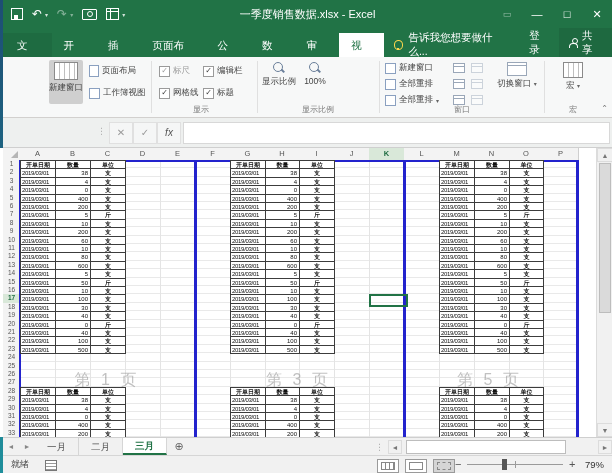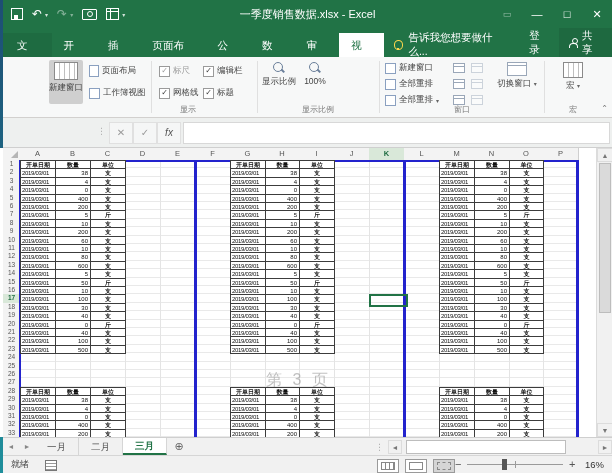--- a/index.html
+++ b/index.html
@@ -192,21 +192,21 @@
         <span>编辑栏</span>
     </div>
     <div class="cbrow" style="left:156px;top:30px;">
       <span class="cb">✓</span>
         <span>网格线</span>
     </div>
     <div class="cbrow" style="left:200px;top:30px;">
       <span class="cb">✓</span>
         <span>标题</span>
     </div>
-    <div class="grp-label" style="left:135px;width:100px;">显示</div>
+    <div class="grp-label" style="left:148px;width:100px;">显示</div>
     <div class="gdiv" style="left:254px;"></div>
 
     <div class="bigbtn" style="left:258px;width:36px;">
       <div class="bi i-mag"></div>
       <div>显示比例</div>
     </div>
     <div class="bigbtn" style="left:296px;width:32px;">
       <div class="bi i-mag"></div>
       <div>100%</div>
     </div>
@@ -627,21 +627,23 @@
       <div class="tc u" style="left: 509px; top: 255.6px; width: 35px; height: 9.4px; line-height: 8.4px;">支</div>
       <div class="tc d" style="left: 439px; top: 264px; width: 36px; height: 9.4px; line-height: 8.4px;">2019/03/01</div>
       <div class="tc q" style="left: 474px; top: 264px; width: 36px; height: 9.4px; line-height: 8.4px;">0</div>
       <div class="tc u" style="left: 509px; top: 264px; width: 35px; height: 9.4px; line-height: 8.4px;">支</div>
       <div class="tc d" style="left: 439px; top: 272.4px; width: 36px; height: 9.4px; line-height: 8.4px;">2019/03/01</div>
       <div class="tc q" style="left: 474px; top: 272.4px; width: 36px; height: 9.4px; line-height: 8.4px;">400</div>
       <div class="tc u" style="left: 509px; top: 272.4px; width: 35px; height: 9.4px; line-height: 8.4px;">支</div>
       <div class="tc d" style="left: 439px; top: 280.8px; width: 36px; height: 9.4px; line-height: 8.4px;">2019/03/01</div>
       <div class="tc q" style="left: 474px; top: 280.8px; width: 36px; height: 9.4px; line-height: 8.4px;">200</div>
       <div class="tc u" style="left: 509px; top: 280.8px; width: 35px; height: 9.4px; line-height: 8.4px;">支</div>
+      <div class="wm" style="left: 107px; top: 222px;">第 1 页</div>
       <div class="wm" style="left: 298.5px; top: 222px;">第 3 页</div>
+      <div class="wm" style="left: 489.5px; top: 222px;">第 5 页</div>
       <div class="" id="selbox" style="left: 369px; top: 146.4px; width: 35px; height: 8.4px;"></div>
       <div class="" id="vsb">
         <div class="sarr" style="top: 0px;">▲</div>
         <div id="vthumb"></div>
         <div class="sarr" style="bottom: 0px;">▼</div>
       </div>
     </div>
 
   <div id="tabbar" class="abs">
     <span class="nav">◄</span>
@@ -670,15 +672,15 @@
         <i></i>
       </span>
     <span class="vb pb pressed" style="left:430px;">
         <i></i>
       </span>
     <span id="zoomout">−</span>
     <span id="ztrack"></span>
     <span id="ztick"></span>
     <span id="zthumb"></span>
     <span id="zoomin">+</span>
-    <span id="zoomlvl">16%</span>
+    <span id="zoomlvl">79%</span>
   </div>
 </div>
 
 </body></html>

